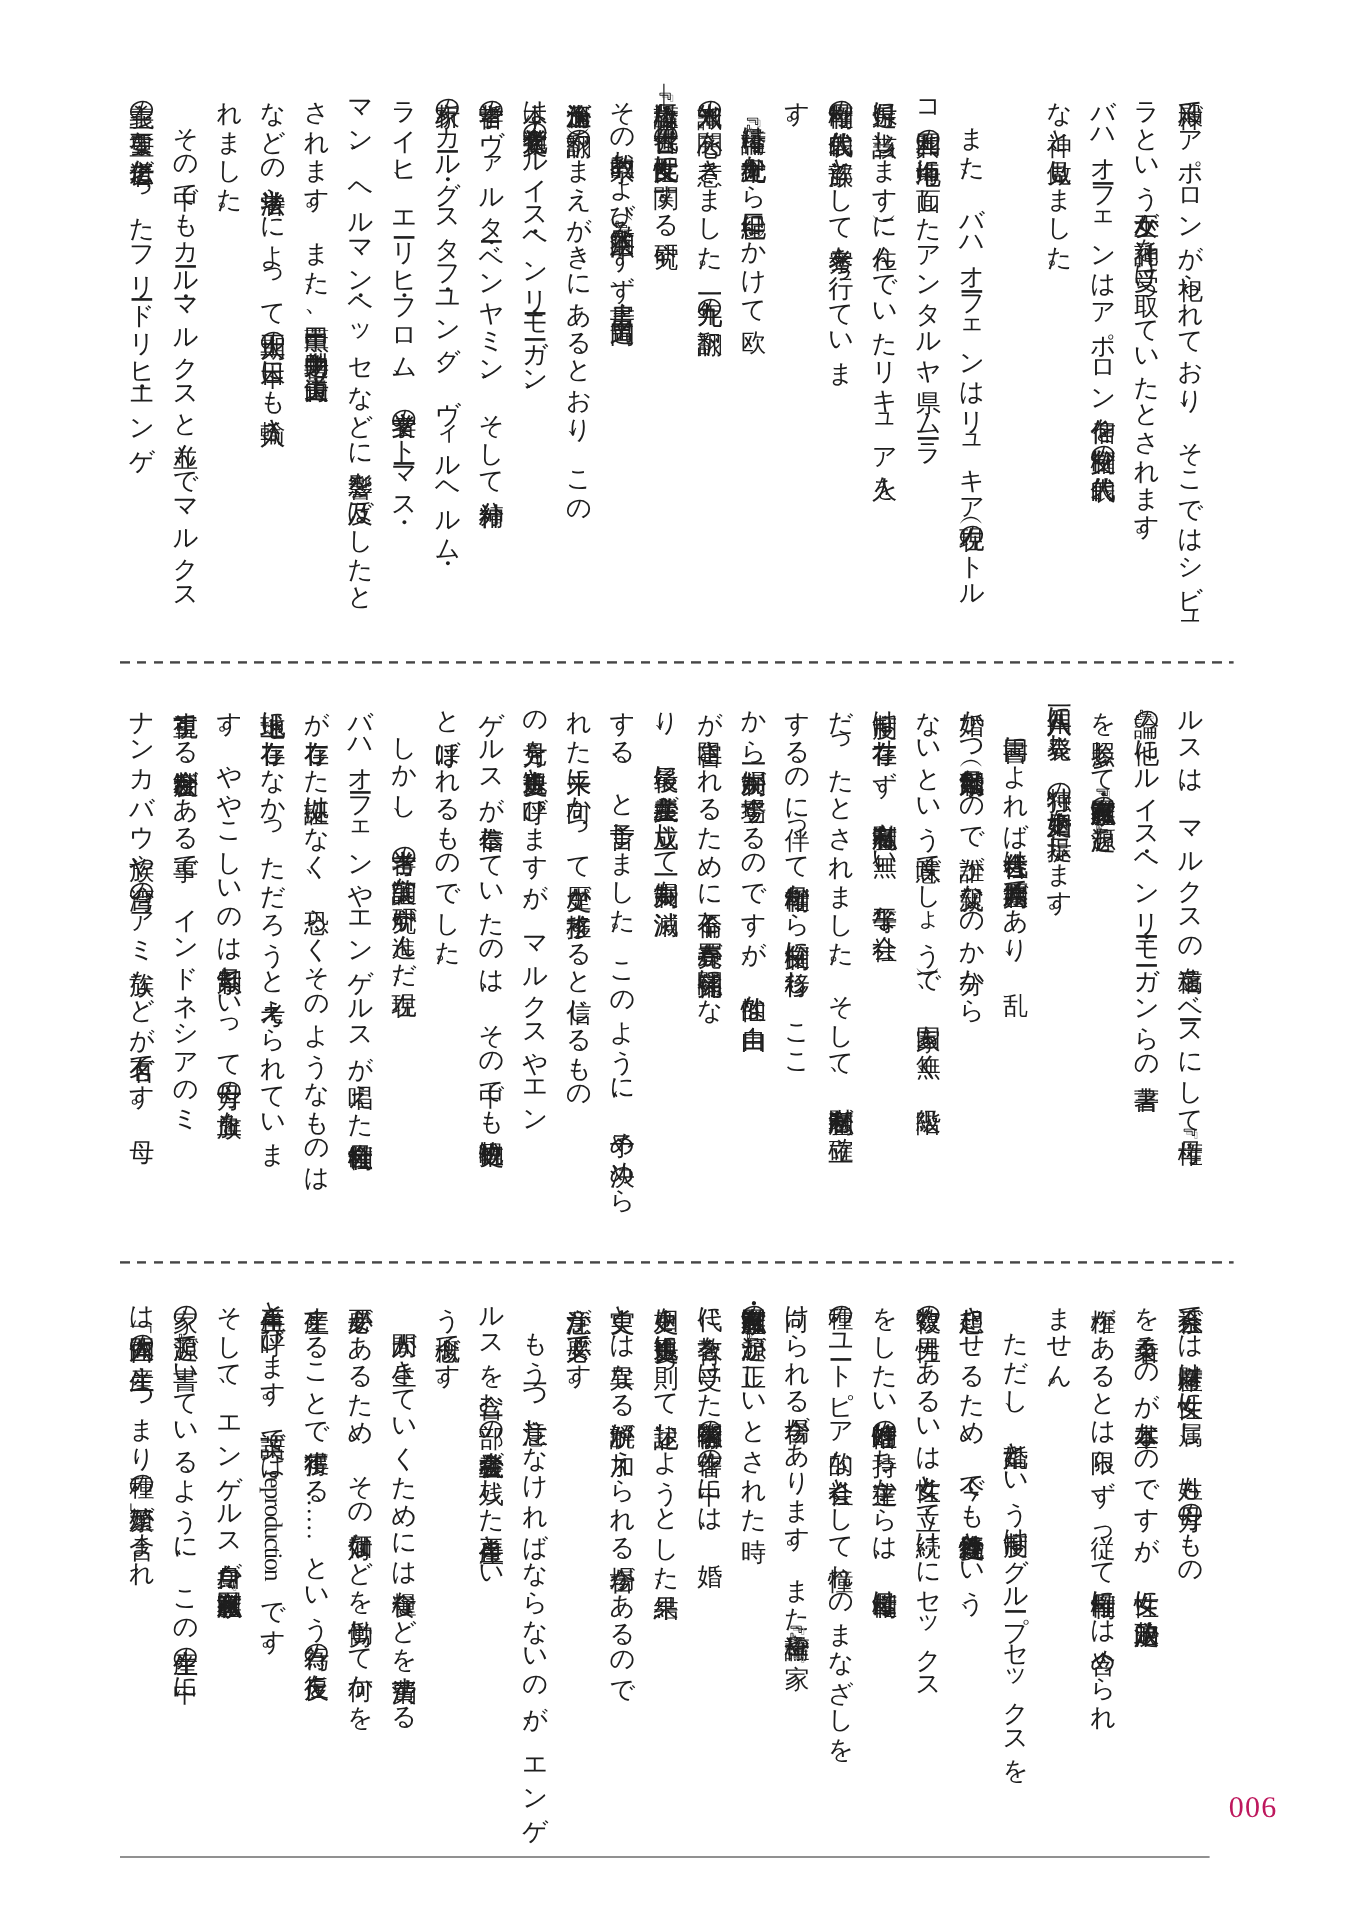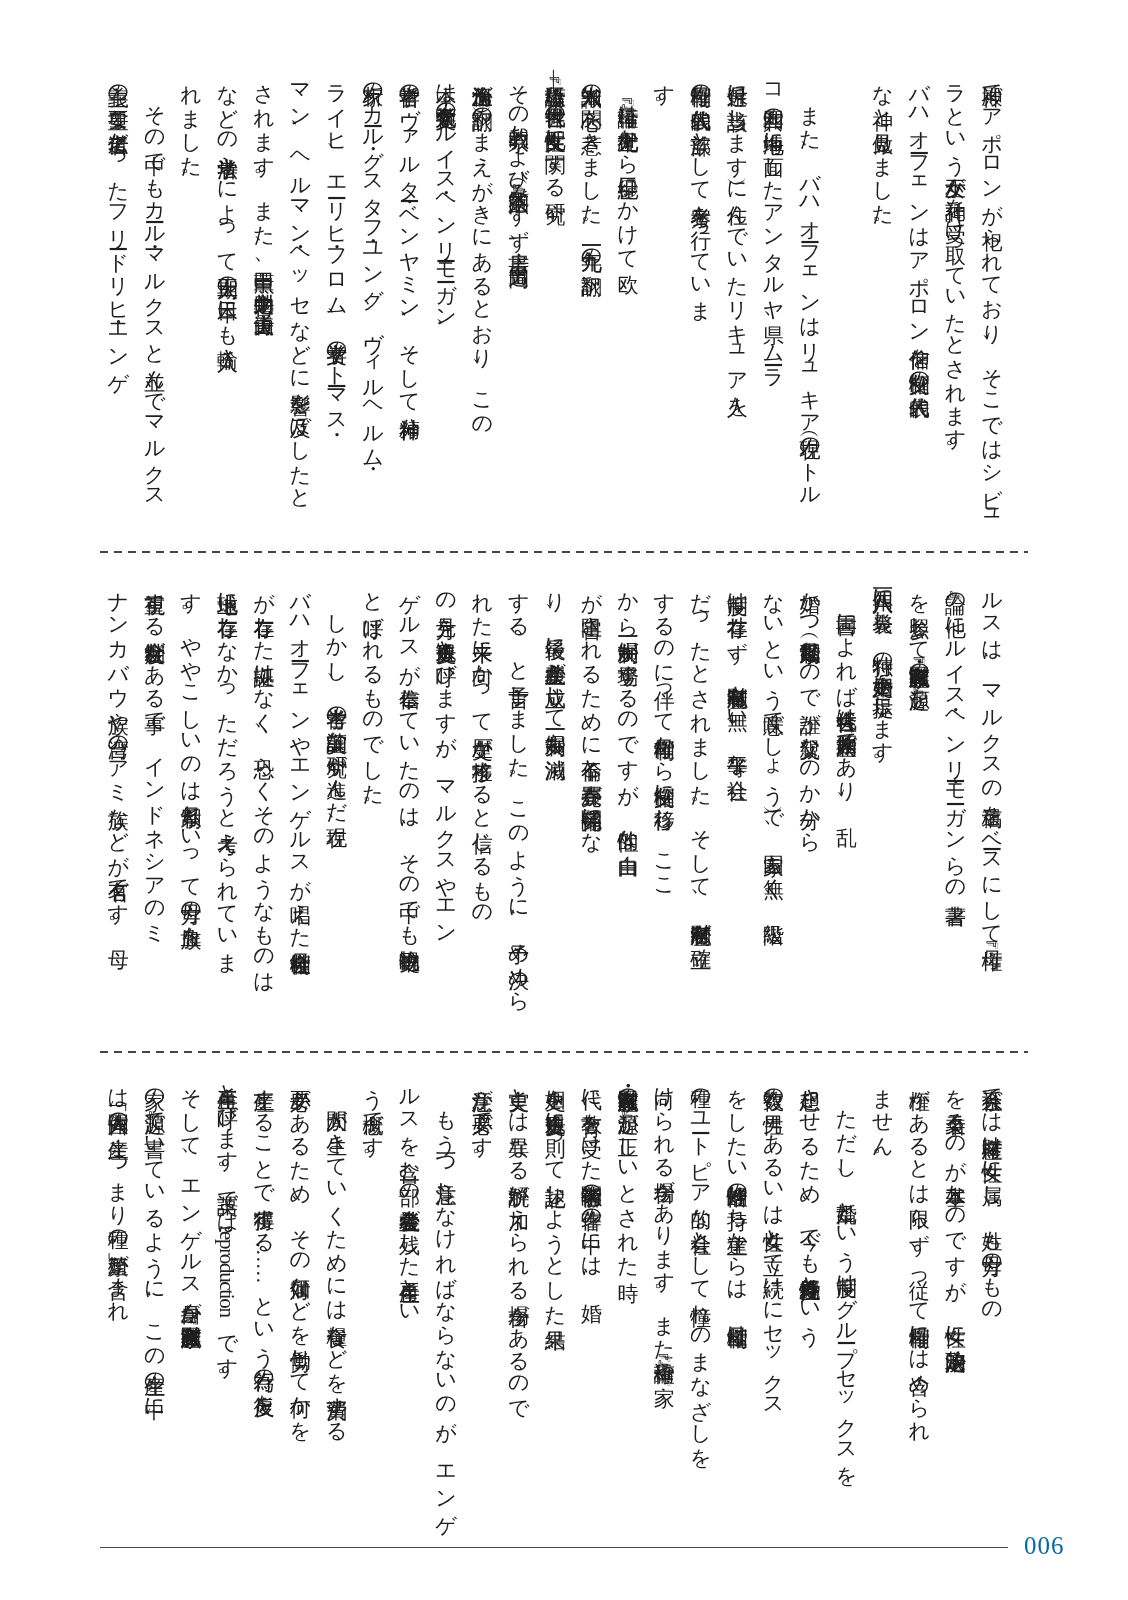--- a/index.html
+++ b/index.html
@@ -52,23 +52,23 @@
     position: absolute;
     left: 100px;
     top: 1547px;
     width: 908px;
     height: 1px;
     background: #4a4a4a;
   }
   .page-number {
     position: absolute;
     left: 1024px;
-    top: 1532px;
+    top: 1493px;
     font-size: 25px;
-    color: #0369a1;
+    color: #be185d;
     letter-spacing: 1px;
   }
 </style>
 </head>
 <body>
 
 <div class="page">
 
   <div id="section-top" class="text-section">
       <div class="tcol">神殿でアポロンが祀られており、そこではシビュ</div>

